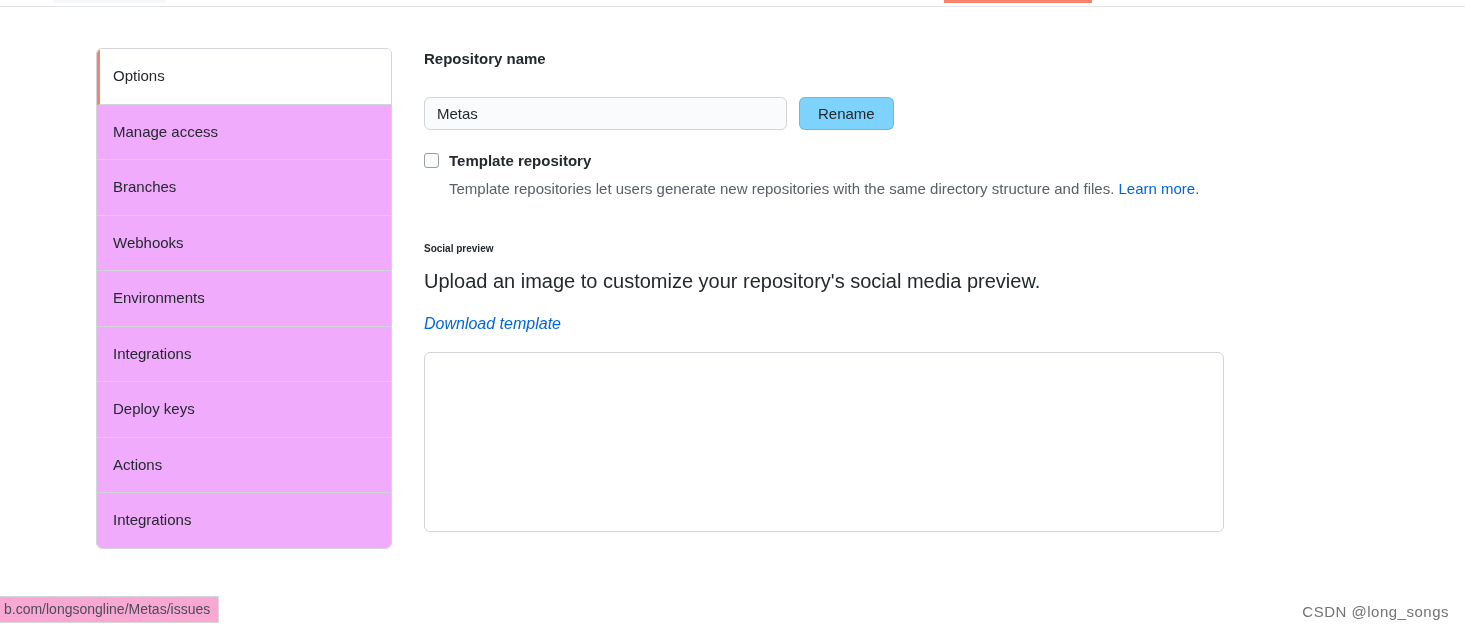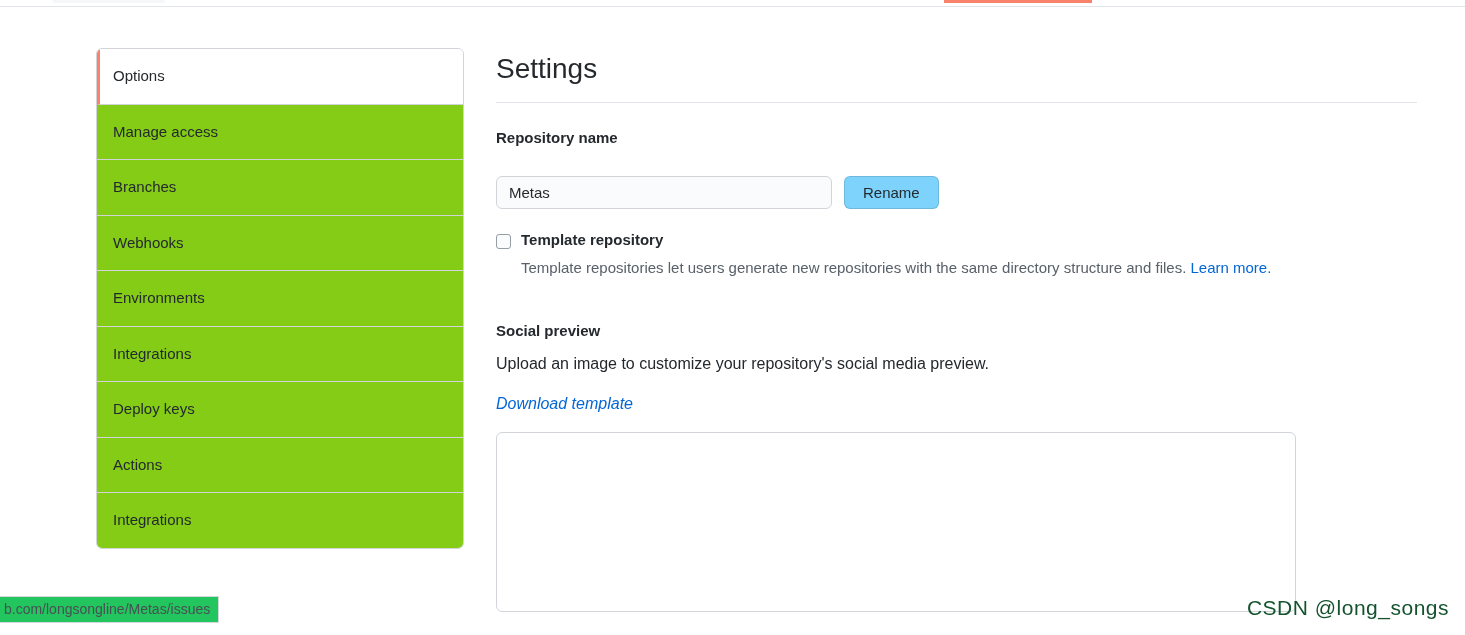--- a/index.html
+++ b/index.html
@@ -43,21 +43,21 @@
       background: #f5f7f9;
     }
     .container {
       position: absolute;
       top: 48px;
       left: 96px;
       right: 48px;
       display: flex;
     }
     .sidebar {
-      width: 368px;
+      width: 296px;
       flex-shrink: 0;
     }
     .sidebar-menu {
       border: 1px solid #d1d5da;
       border-radius: 6px;
       overflow: hidden;
     }
     .sidebar-item {
       display: block;
       padding: 16px 16px;
@@ -70,21 +70,21 @@
     .sidebar-item:last-child {
       border-bottom: none;
     }
     .sidebar-item.active {
       background: #ffffff;
       border-left: 3px solid #f9826c;
       padding-left: 13px;
       font-weight: 400;
     }
     .sidebar-item:not(.active) {
-      background: #84cc16;
+      background: #f0abfc;
     }
     .main {
       flex: 1;
       padding-left: 32px;
     }
     .page-title {
       font-size: 28px;
       font-weight: 400;
       padding-bottom: 12px;
       border-bottom: 1px solid #e1e4e8;
@@ -96,42 +96,42 @@
       display: block;
       margin-bottom: 26px;
     }
     .form-row {
       display: flex;
       align-items: center;
       gap: 12px;
       margin-bottom: 20px;
     }
     .text-input {
-      width: 336px;
+      width: 363px;
       padding: 7px 12px;
       font-size: 15px;
       border: 1px solid #d1d5da;
       border-radius: 6px;
       background: #fafbfc;
       outline: none;
       color: #24292e;
     }
     .btn {
       padding: 7px 18px;
       font-size: 15px;
       font-weight: 500;
       border: 1px solid rgba(27,31,35,0.15);
       border-radius: 6px;
       background: #7dd3fc;
       cursor: pointer;
       color: #24292e;
     }
     .checkbox-row {
       display: flex;
-      align-items: center;
+      align-items: flex-start;
       gap: 10px;
       margin-bottom: 6px;
     }
     .checkbox {
       width: 15px;
       height: 15px;
       margin-top: 3px;
       border: 1px solid #959da5;
       border-radius: 3px;
       background: #fafbfc;
@@ -148,25 +148,25 @@
       padding-left: 25px;
       margin-bottom: 40px;
     }
     .link {
       color: #0366d6;
       cursor: pointer;
       text-decoration: none;
     }
     .section-heading {
       font-weight: 600;
-      font-size: 15px;
+      font-size: 10px;
       margin-bottom: 10px;
     }
     .body-text {
-      font-size: 16px;
+      font-size: 20px;
       margin-bottom: 16px;
       color: #24292e;
     }
     .download-link {
       color: #0366d6;
       font-size: 16px;
       cursor: pointer;
       display: block;
       font-style: italic;
     }
@@ -175,33 +175,33 @@
       border: 1px solid #d1d5da;
       border-radius: 6px;
       width: 800px;
       height: 180px;
       background: #ffffff;
     }
     .status-bar {
       position: absolute;
       bottom: 12px;
       left: 0;
-      background: #22c55e;
+      background: #f9a8d4;
       border: 1px solid #d6d8db;
       border-left: none;
       padding: 2px 8px 2px 4px;
       font-size: 14px;
       color: #4a4f55;
     }
     .watermark {
       position: absolute;
       bottom: 12px;
       right: 16px;
-      color: #14532d;
-      font-size: 21px;
+      color: #737373;
+      font-size: 15px;
       font-weight: 400;
       letter-spacing: 0.5px;
     }
   </style>
 </head>
 <body>
 
 <div class="top-border"></div>
 <div class="top-tab-indicator"></div>
 <div class="top-tab-left"></div>
@@ -215,21 +215,20 @@
       <a class="sidebar-item">Webhooks</a>
       <a class="sidebar-item">Environments</a>
       <a class="sidebar-item">Integrations</a>
       <a class="sidebar-item">Deploy keys</a>
       <a class="sidebar-item">Actions</a>
       <a class="sidebar-item">Integrations</a>
     </div>
   </nav>
 
   <main class="main">
-    <h1 class="page-title">Settings</h1>
 
     <label class="form-label">Repository name</label>
     <div class="form-row">
       <input type="text" class="text-input" value="Metas" style="">
       <button class="btn">Rename</button>
     </div>
 
     <div class="checkbox-row">
       <div class="checkbox"></div>
       <span class="checkbox-label">Template repository</span>

